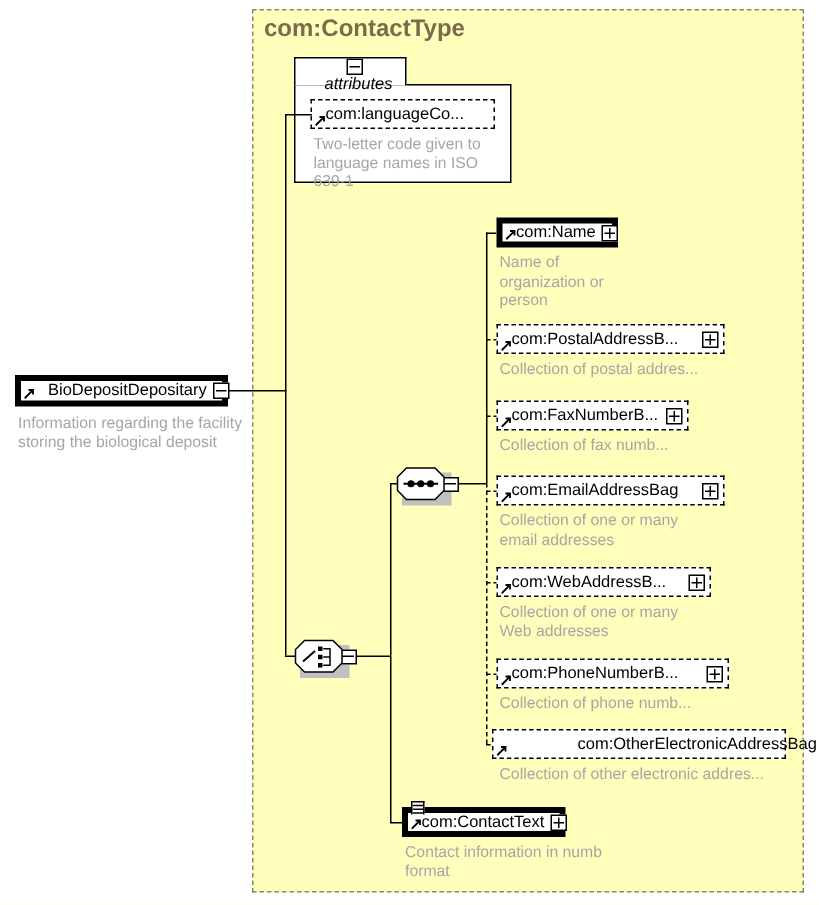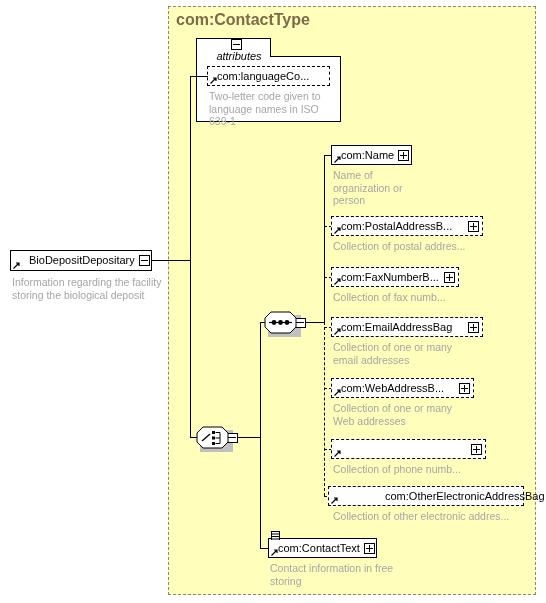--- a/index.html
+++ b/index.html
@@ -86,21 +86,21 @@
     width: 1px;
     height: 7px;
     background: #000000;
   }
 
   
   .node {
     position: absolute;
     box-sizing: border-box;
     background: #ffffff;
-    border: 1px solid #000000;
+    border: 4px solid #000000;
     display: flex;
     align-items: center;
     white-space: nowrap;
   }
   .node.optional {
     border: 1px dashed #000000;
   }
   .node .shadow {
     position: absolute;
     left: 3px;
@@ -346,20 +346,21 @@
     <span class="nm">com:WebAddressB...</span>
     <span class="plusminus plus expander"></span>
   </div>
   <div class="doc" style="left:333px; top:402px; width:140px;">Collection of one or many Web addresses</div>
 
   <div class="node optional" style="left:331px; top:439px; width:155px; height:20px;">
     <div class="shadow"></div>
     <svg class="arrow-glyph" viewBox="0 0 7 7">
       <path d="M0.5 6.5 L6 1 M3 1 L6 1 L6 4" stroke="#000" stroke-width="1.2" fill="none"></path>
     </svg>
+    <span class="nm">com:PhoneNumberB...</span>
     <span class="plusminus plus expander"></span>
   </div>
   <div class="doc" style="left:333px; top:463px; width:170px;">Collection of phone numb...</div>
 
   <div class="node optional" style="left:328px; top:486px; width:196px; height:20px;padding-left:47px;">
     <div class="shadow"></div>
     <svg class="arrow-glyph" viewBox="0 0 7 7">
       <path d="M0.5 6.5 L6 1 M3 1 L6 1 L6 4" stroke="#000" stroke-width="1.2" fill="none"></path>
     </svg>
     <span class="nm">com:OtherElectronicAddressBag</span>
@@ -375,15 +376,15 @@
         <line x1="0" y1="3.5" x2="7" y2="3.5" stroke="#000" stroke-width="1"></line>
         <line x1="0" y1="6" x2="7" y2="6" stroke="#000" stroke-width="1"></line>
       </svg>
     </div>
     <svg class="arrow-glyph" viewBox="0 0 7 7">
       <path d="M0.5 6.5 L6 1 M3 1 L6 1 L6 4" stroke="#000" stroke-width="1.2" fill="none"></path>
     </svg>
     <span class="nm">com:ContactText</span>
     <span class="plusminus plus expander"></span>
   </div>
-  <div class="doc" style="left:270px; top:562px; width:140px;">Contact information in free storing</div>
+  <div class="doc" style="left:270px; top:562px; width:140px;">Contact information in numb format</div>
 
 </div>
 
 </body></html>

